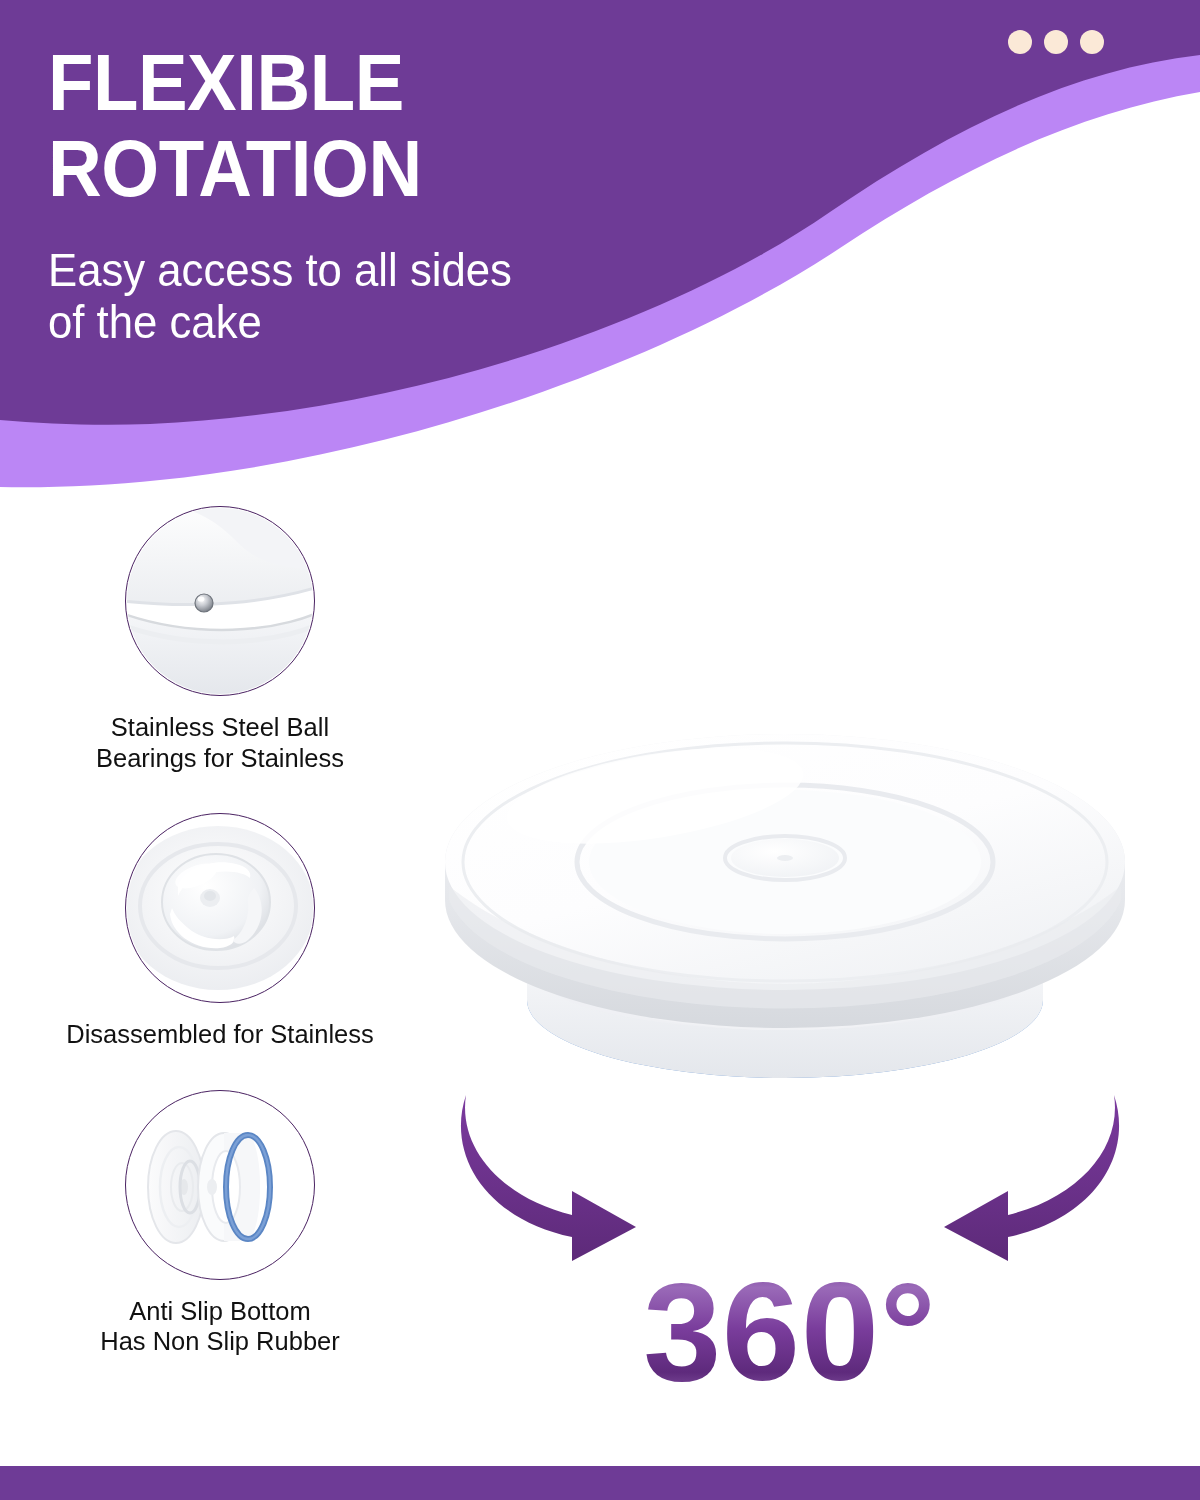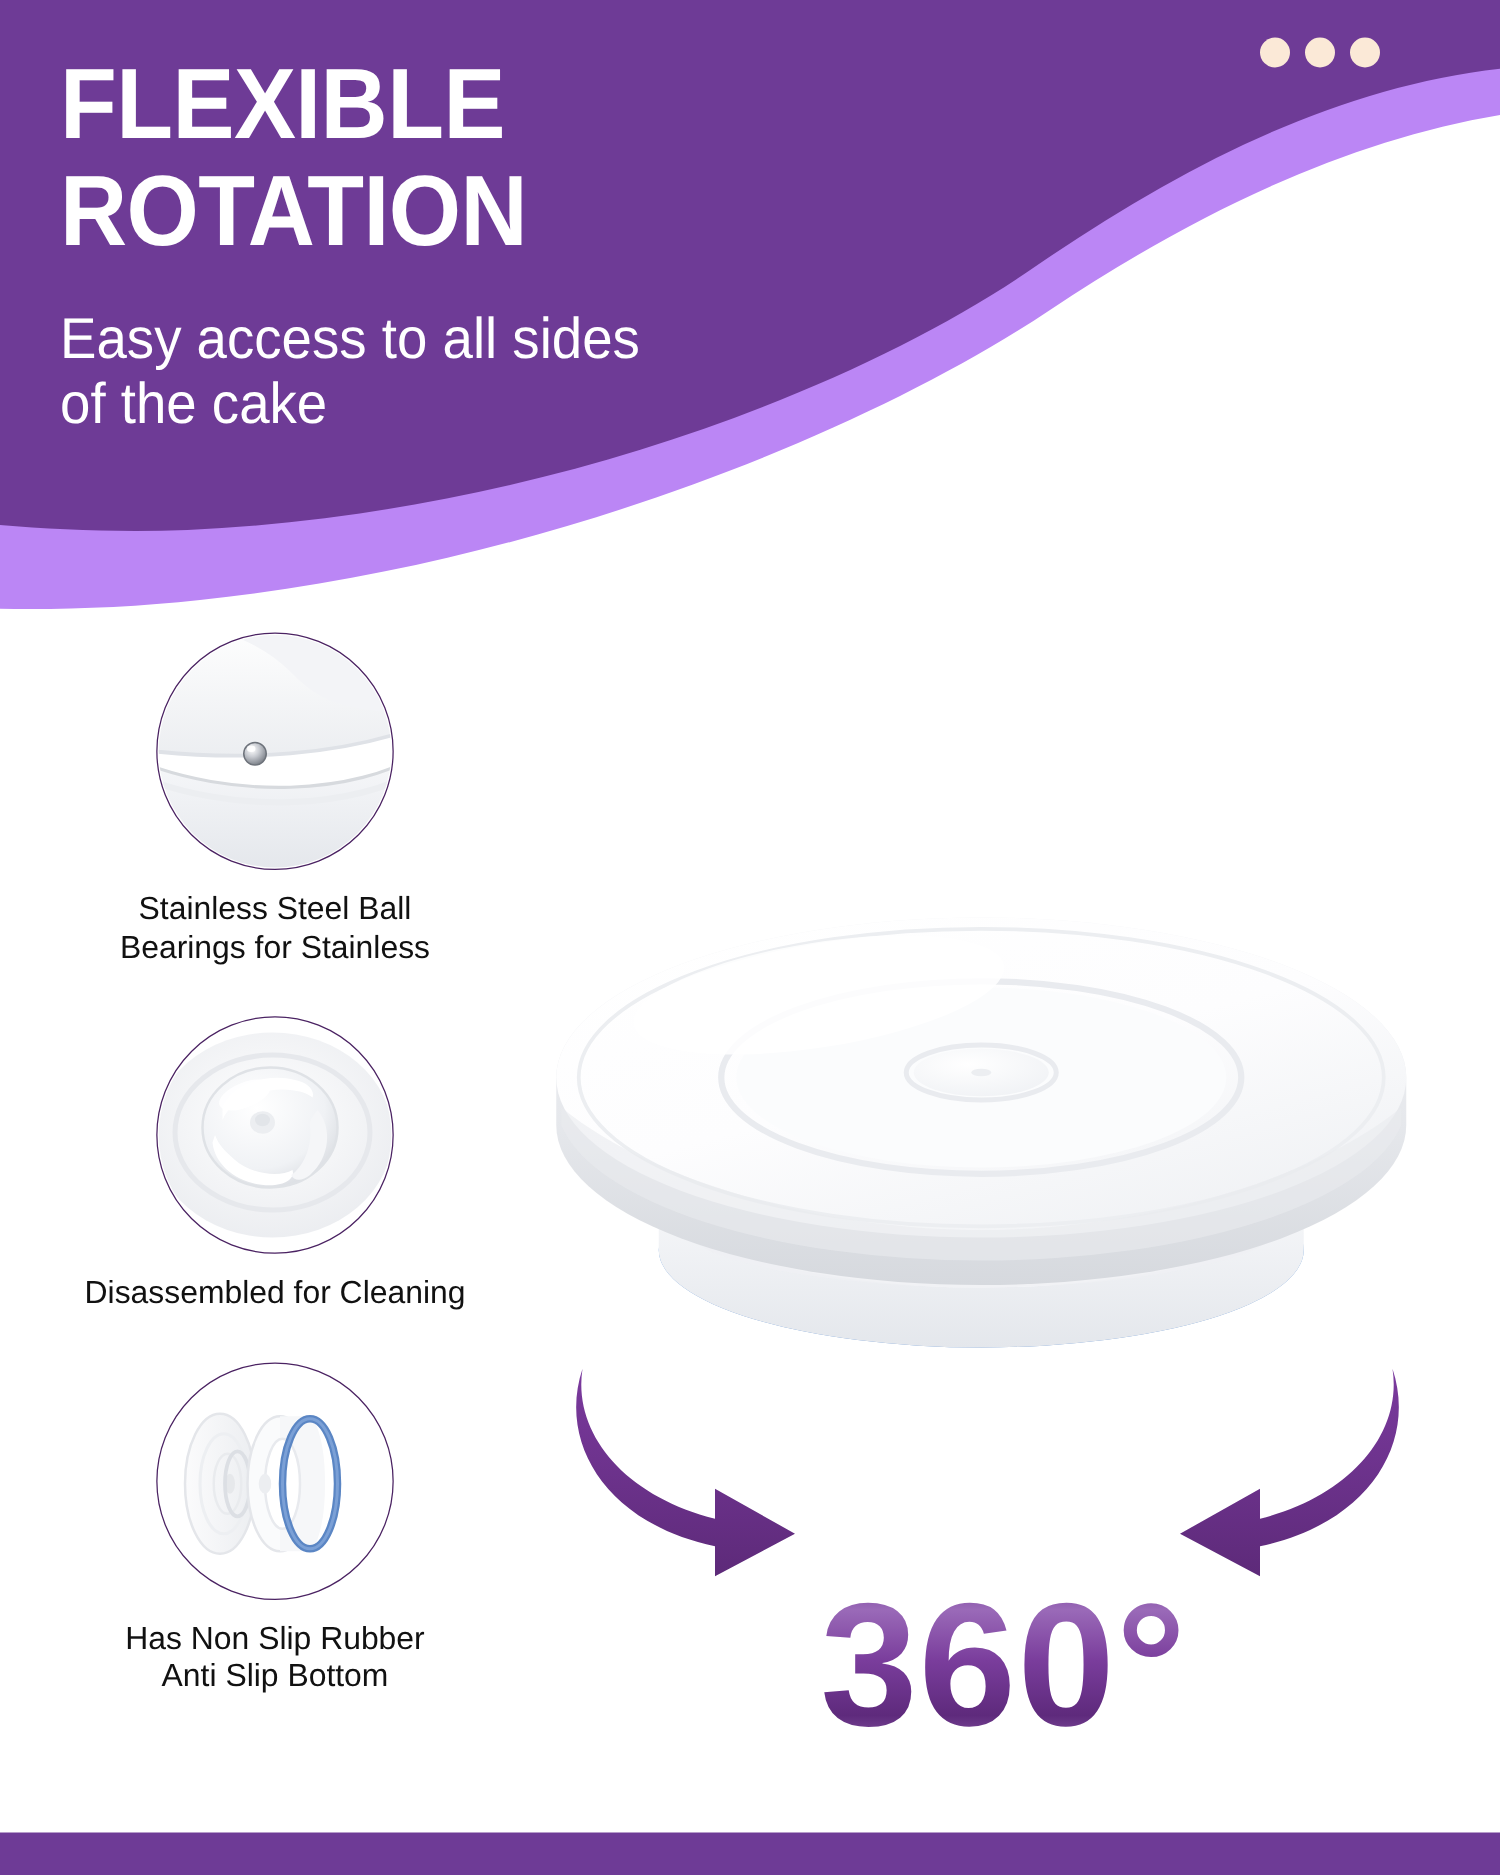--- a/index.html
+++ b/index.html
@@ -65,21 +65,21 @@
   .feature-caption span{display:block;white-space:nowrap;}
 
   
   .product{position:absolute;left:405px;top:600px;width:760px;height:560px;z-index:2;}
   .product svg{display:block;}
 
   
   .rotate-block{position:absolute;left:440px;top:1085px;width:700px;height:360px;z-index:3;}
   .arrows{position:absolute;left:0;top:0;width:700px;height:180px;}
   .deg{
-    position:absolute;left:13px;top:175px;width:700px;
+    position:absolute;left:0;top:175px;width:700px;
     text-align:center;
     font-family:"Liberation Sans", sans-serif;
     font-weight:bold;
     font-size:118px;
     line-height:1;
     color:#a16207;
     letter-spacing:1px;
   }
   .deg svg{display:block;margin:0 auto;}
 
@@ -199,21 +199,21 @@
             <path d="M128,74 C140,88 138,112 122,126 C116,131 109,131 107,126 C116,120 124,104 122,88 C121,81 126,77 128,74 Z" fill="#f5f6f8"></path>
 
             <ellipse cx="84" cy="84" rx="10" ry="9" fill="#eceef1"></ellipse>
             <ellipse cx="84" cy="82" rx="6" ry="5" fill="#e2e5e9"></ellipse>
 
             <ellipse cx="70" cy="62" rx="22" ry="10" fill="#ffffff" opacity="0.85" transform="rotate(-22 70 62)"></ellipse>
           </g>
         </svg>
       </div>
       <div class="feature-caption">
-        <span>Disassembled for Cleaning</span>
+        <span>Disassembled for Stainless</span>
       </div>
     </div>
 
     <div class="feature">
       <div class="feature-circle">
         <svg width="188" height="188" viewBox="0 0 188 188" xmlns="http://www.w3.org/2000/svg">
           <defs>
             <linearGradient id="f3a" x1="0" y1="0" x2="1" y2="0">
               <stop offset="0%" stop-color="#fbfbfc"></stop>
                 <stop offset="100%" stop-color="#eceef1"></stop>
@@ -239,22 +239,22 @@
             <ellipse cx="100" cy="96" rx="14" ry="36" fill="#ffffff"></ellipse>
             <ellipse cx="100" cy="96" rx="14" ry="36" fill="none" stroke="#e8eaee" stroke-width="2"></ellipse>
             <ellipse cx="86" cy="96" rx="5" ry="8" fill="#eceef1"></ellipse>
 
             <ellipse cx="122" cy="96" rx="22" ry="52" fill="none" stroke="#5b86c4" stroke-width="6"></ellipse>
             <ellipse cx="122" cy="96" rx="22" ry="52" fill="none" stroke="#7ba0d6" stroke-width="2.4"></ellipse>
           </g>
         </svg>
       </div>
       <div class="feature-caption">
+        <span>Anti Slip Bottom</span>
         <span>Has Non Slip Rubber</span>
-        <span>Anti Slip Bottom</span>
       </div>
     </div>
   </div>
 
   <div class="product">
     <svg width="760" height="560" viewBox="0 0 760 560" xmlns="http://www.w3.org/2000/svg">
       <defs>
         <linearGradient id="plateTop" x1="0.15" y1="0" x2="0.85" y2="1">
           <stop offset="0%" stop-color="#ffffff"></stop>
           <stop offset="48%" stop-color="#fdfdfe"></stop>

